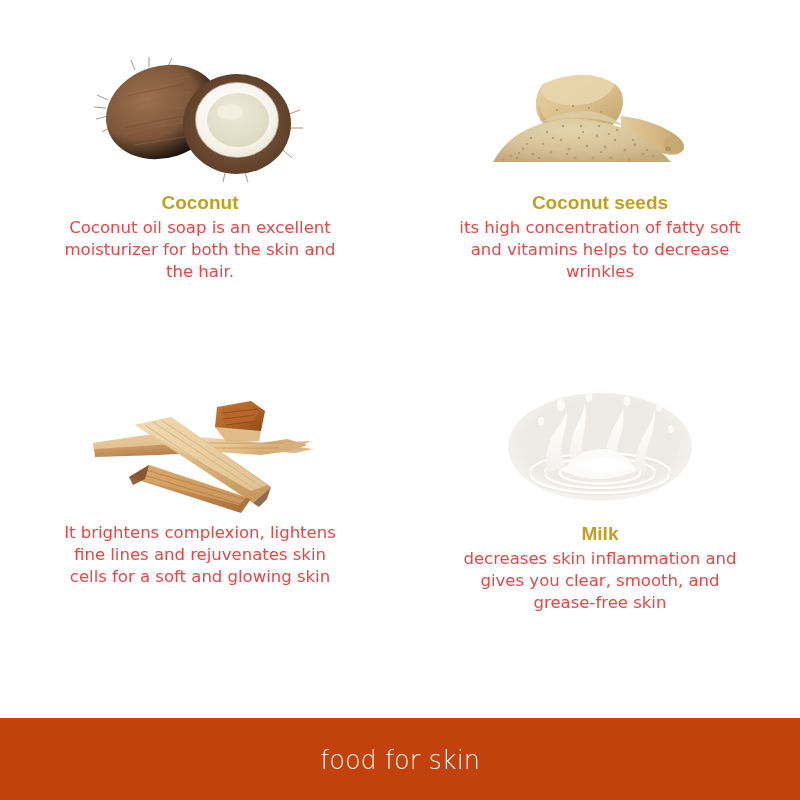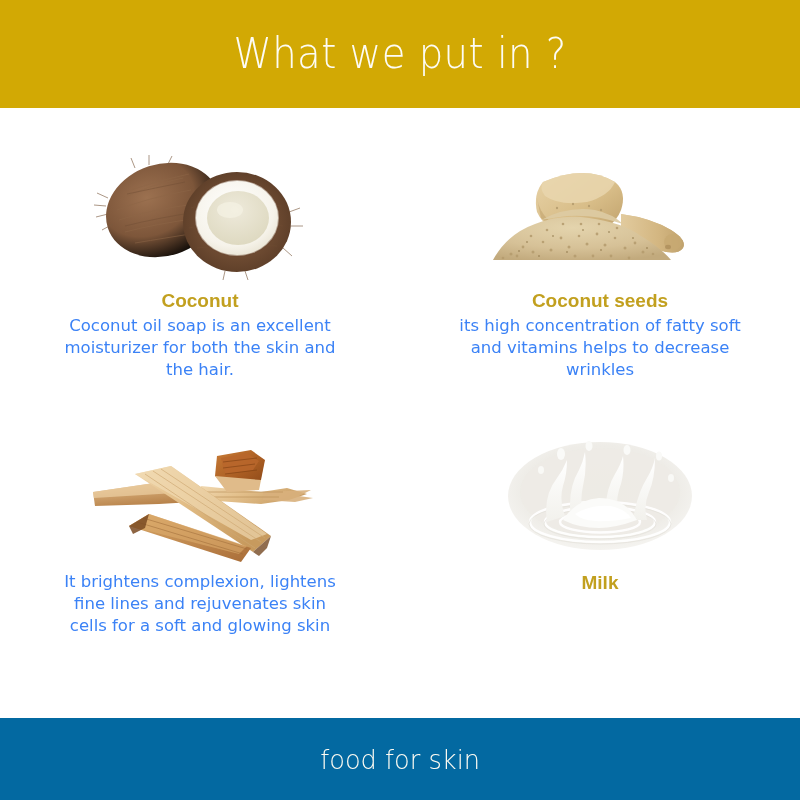--- a/index.html
+++ b/index.html
@@ -42,21 +42,21 @@
   }
 
   
   .main {
     flex: 1 1 auto;
     width: 800px;
     display: grid;
     grid-template-columns: 1fr 1fr;
     grid-template-rows: 1fr 1fr;
     background: #ffffff;
-    padding: 6px 0 0 0;
+    padding: 16px 0 0 0;
   }
 
   .cell {
     display: flex;
     flex-direction: column;
     align-items: center;
     justify-content: flex-start;
     padding: 0 14px;
   }
   .cell-r1 { padding-top: 34px; }
@@ -74,55 +74,52 @@
     color: #c2a01f;
     font-size: 19px;
     font-weight: bold;
     line-height: 1.25;
     text-align: center;
     margin-bottom: 2px;
     font-family: "Liberation Sans", sans-serif;
   }
 
   .item-desc {
-    color: #3b82f6;
+    color: #ef4444;
     font-size: 16.5px;
     line-height: 1.33;
     text-align: center;
     max-width: 290px;
     font-family: "DejaVu Sans", sans-serif;
   }
 
   
   .footer-band {
     width: 800px;
     height: 82px;
-    background: #0369a1;
+    background: #c2410c;
     display: flex;
     align-items: center;
     justify-content: center;
     flex: 0 0 82px;
   }
   .footer-text {
     color: #fdfbf2;
     font-size: 27px;
     font-weight: 300;
     line-height: 1;
     font-family: "DejaVu Sans", sans-serif;
     transform: scaleX(0.95);
   }
 </style>
 </head>
 <body>
 
 <div class="page">
 
-  <div class="header-band">
-    <div class="header-title">What we put in ?</div>
-  </div>
 
   <div class="main">
 
     <div class="cell cell-r1">
       <div class="art">
         <svg viewBox="0 0 250 135" xmlns="http://www.w3.org/2000/svg">
           <defs>
             <radialGradient id="cocoWhole" cx="40%" cy="32%" r="75%">
               <stop offset="0%" stop-color="#9c7150"></stop>
               <stop offset="55%" stop-color="#7d563a"></stop>
@@ -384,20 +381,21 @@
 
           <ellipse cx="86" cy="24" rx="4" ry="6" fill="#fafaf8"></ellipse>
           <ellipse cx="114" cy="16" rx="3.5" ry="5" fill="#fafaf8"></ellipse>
           <ellipse cx="152" cy="20" rx="3.5" ry="5" fill="#fafaf8"></ellipse>
           <ellipse cx="184" cy="26" rx="3" ry="4.5" fill="#fafaf8"></ellipse>
           <ellipse cx="66" cy="40" rx="3" ry="4" fill="#f9f9f6"></ellipse>
           <ellipse cx="196" cy="48" rx="3" ry="4" fill="#f9f9f6"></ellipse>
         </svg>
       </div>
       <div class="item-title">Milk</div>
+      <div class="item-desc">decreases skin inflammation and gives you clear, smooth, and grease-free skin</div>
     </div>
 
   </div>
 
   <div class="footer-band">
     <div class="footer-text">food for skin</div>
   </div>
 
 </div>
 

